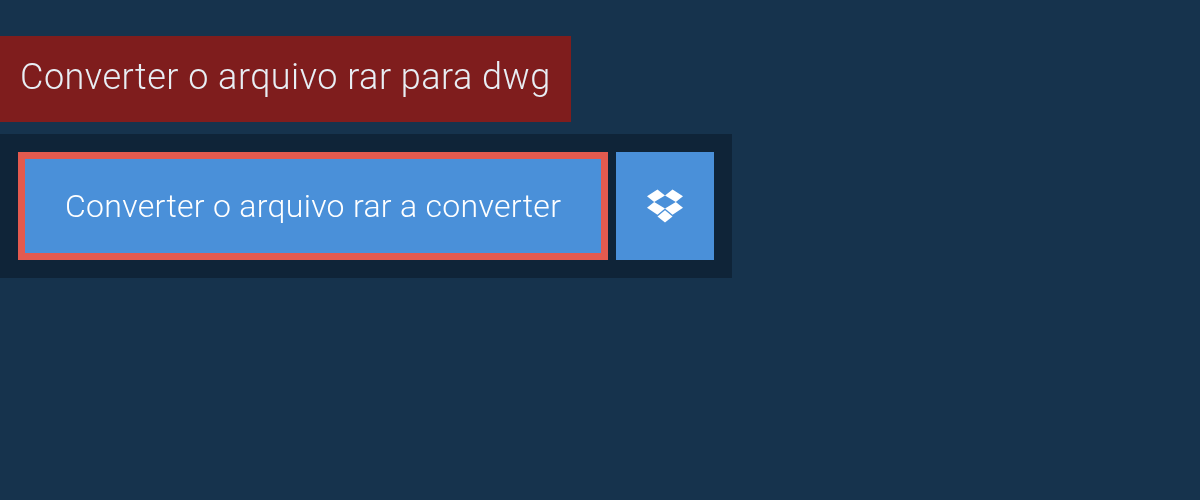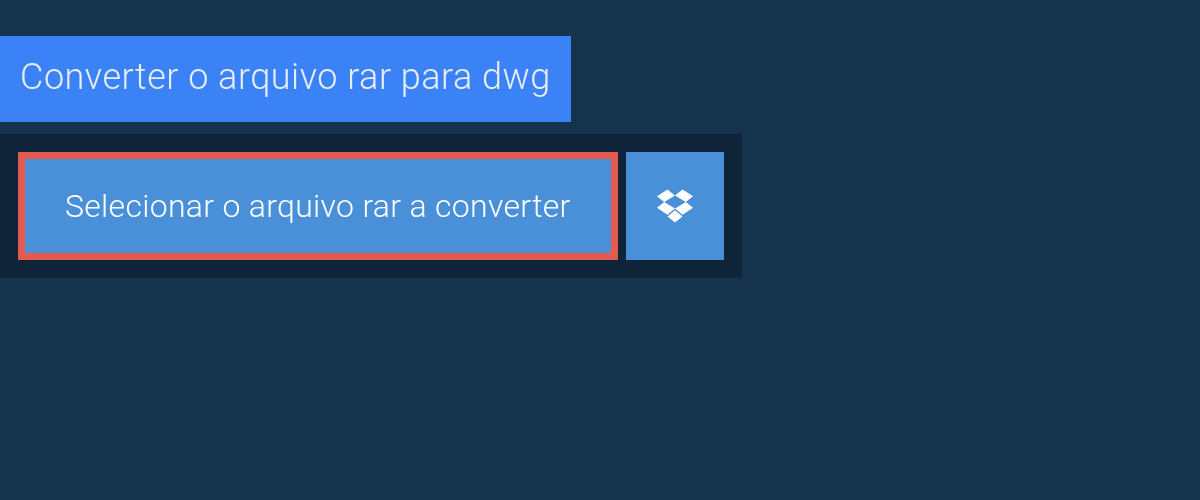--- a/index.html
+++ b/index.html
@@ -8,21 +8,21 @@
       box-sizing: border-box;
     }
     body {
       width: 1200px;
       height: 500px;
       background-color: #16334d;
       font-family: -apple-system, BlinkMacSystemFont, "Segoe UI", Roboto, Helvetica, Arial, sans-serif;
       overflow: hidden;
     }
     .header-bar {
-      background-color: #3b82f6;
+      background-color: #7f1d1d;
       padding: 20px 20px 24px 20px;
       display: inline-block;
       margin-top: 36px;
       margin-left: 0;
     }
     .header-title {
       color: #e8eef4;
       font-size: 36px;
       font-weight: 300;
       letter-spacing: 0.5px;
@@ -66,21 +66,21 @@
 <body>
 
 
 
 <div class="header-bar">
   <h1 class="header-title">Converter o arquivo rar para dwg</h1>
 </div>
 
 <div class="button-area">
   <div class="select-button">
-    <span>Selecionar o arquivo rar a converter</span>
+    <span>Converter o arquivo rar a converter</span>
   </div>
   <div class="dropbox-button">
     <svg class="dropbox-icon" viewBox="0 0 50 46">
       <path d="M14.5 0 L0 9.5 L10 17.5 L25 8.5 Z M35.5 0 L25 8.5 L40 17.5 L50 9.5 Z M0 25.5 L14.5 35 L25 26.5 L10 17.5 Z M50 25.5 L40 17.5 L25 26.5 L35.5 35 Z M14.5 37.5 L25 29 L35.5 37.5 L25 46 Z"></path>
     </svg>
   </div>
 </div>
 
 
 

